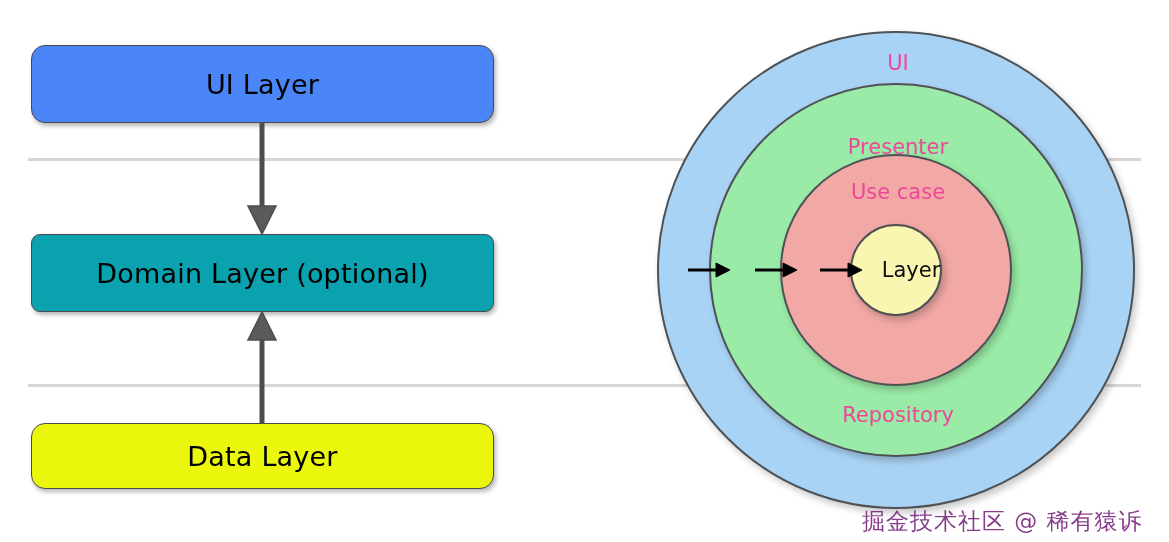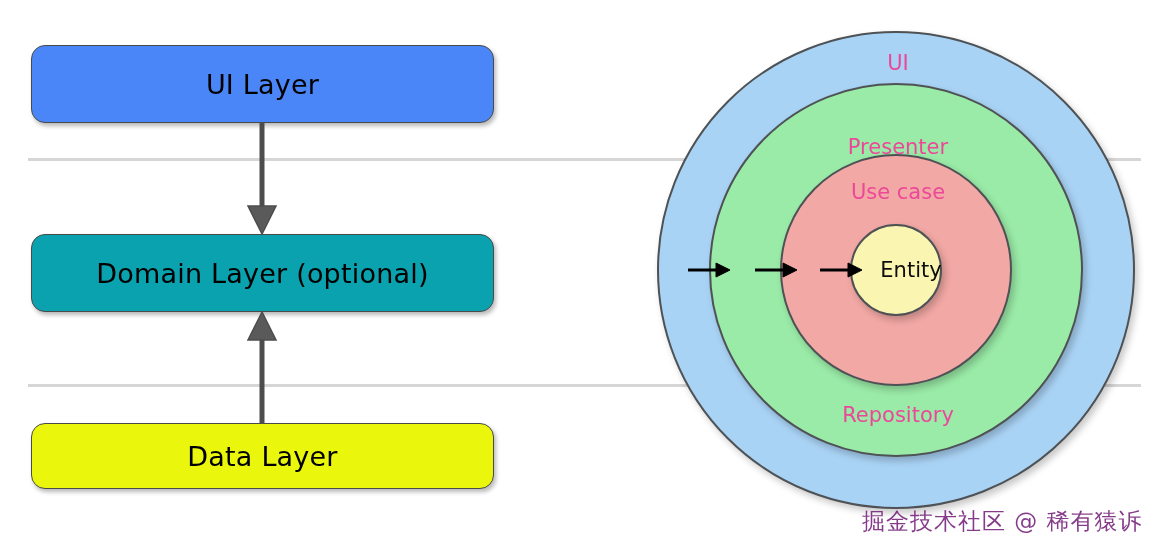--- a/index.html
+++ b/index.html
@@ -26,21 +26,21 @@
     border: 1px solid #4a4a4a;
     display: flex;
     align-items: center;
     justify-content: center;
     color: #000000;
     font-size: 27px;
     letter-spacing: 0.2px;
     box-shadow: 2px 3px 4px rgba(0,0,0,0.28);
   }
   #box-ui     { left: 31px;  top: 45px;  width: 463px; height: 78px; background: #4a86f7; }
-  #box-domain { left: 31px;  top: 234px; width: 463px; height: 78px; background: #0aa2af; }
+  #box-domain { left: 31px;  top: 234px; width: 463px; height: 78px; background: #0aa2af; border-radius: 9px; }
   #box-data   { left: 31px;  top: 423px; width: 463px; height: 66px; background: #eaf70c; }
 
   
   .divider {
     position: absolute;
     left: 28px;
     width: 1113px;
     height: 3px;
     background: #d6d6d6;
   }
@@ -149,21 +149,21 @@
 
     <div class="ring" id="ring-ui"></div>
     <div class="ring" id="ring-presenter"></div>
     <div class="ring" id="ring-usecase"></div>
     <div class="ring" id="ring-entity"></div>
 
     <div class="ring-label" id="label-ui">UI</div>
     <div class="ring-label" id="label-presenter">Presenter</div>
     <div class="ring-label" id="label-usecase">Use case</div>
     <div class="ring-label" id="label-repository">Repository</div>
-    <div id="label-entity">Entity</div>
+    <div id="label-entity">Layer</div>
   </div>
 
   <svg id="inner-arrows" width="200" height="40" viewBox="0 0 200 40">
     <g fill="#000000" stroke="#000000">
       <line x1="8" y1="20" x2="40" y2="20" stroke-width="3"></line>
       <polygon points="50,20 36,13 36,27" stroke-width="1"></polygon>
       <line x1="75" y1="20" x2="107" y2="20" stroke-width="3"></line>
       <polygon points="117,20 103,13 103,27" stroke-width="1"></polygon>
       <line x1="140" y1="20" x2="172" y2="20" stroke-width="3"></line>
       <polygon points="182,20 168,13 168,27" stroke-width="1"></polygon>

